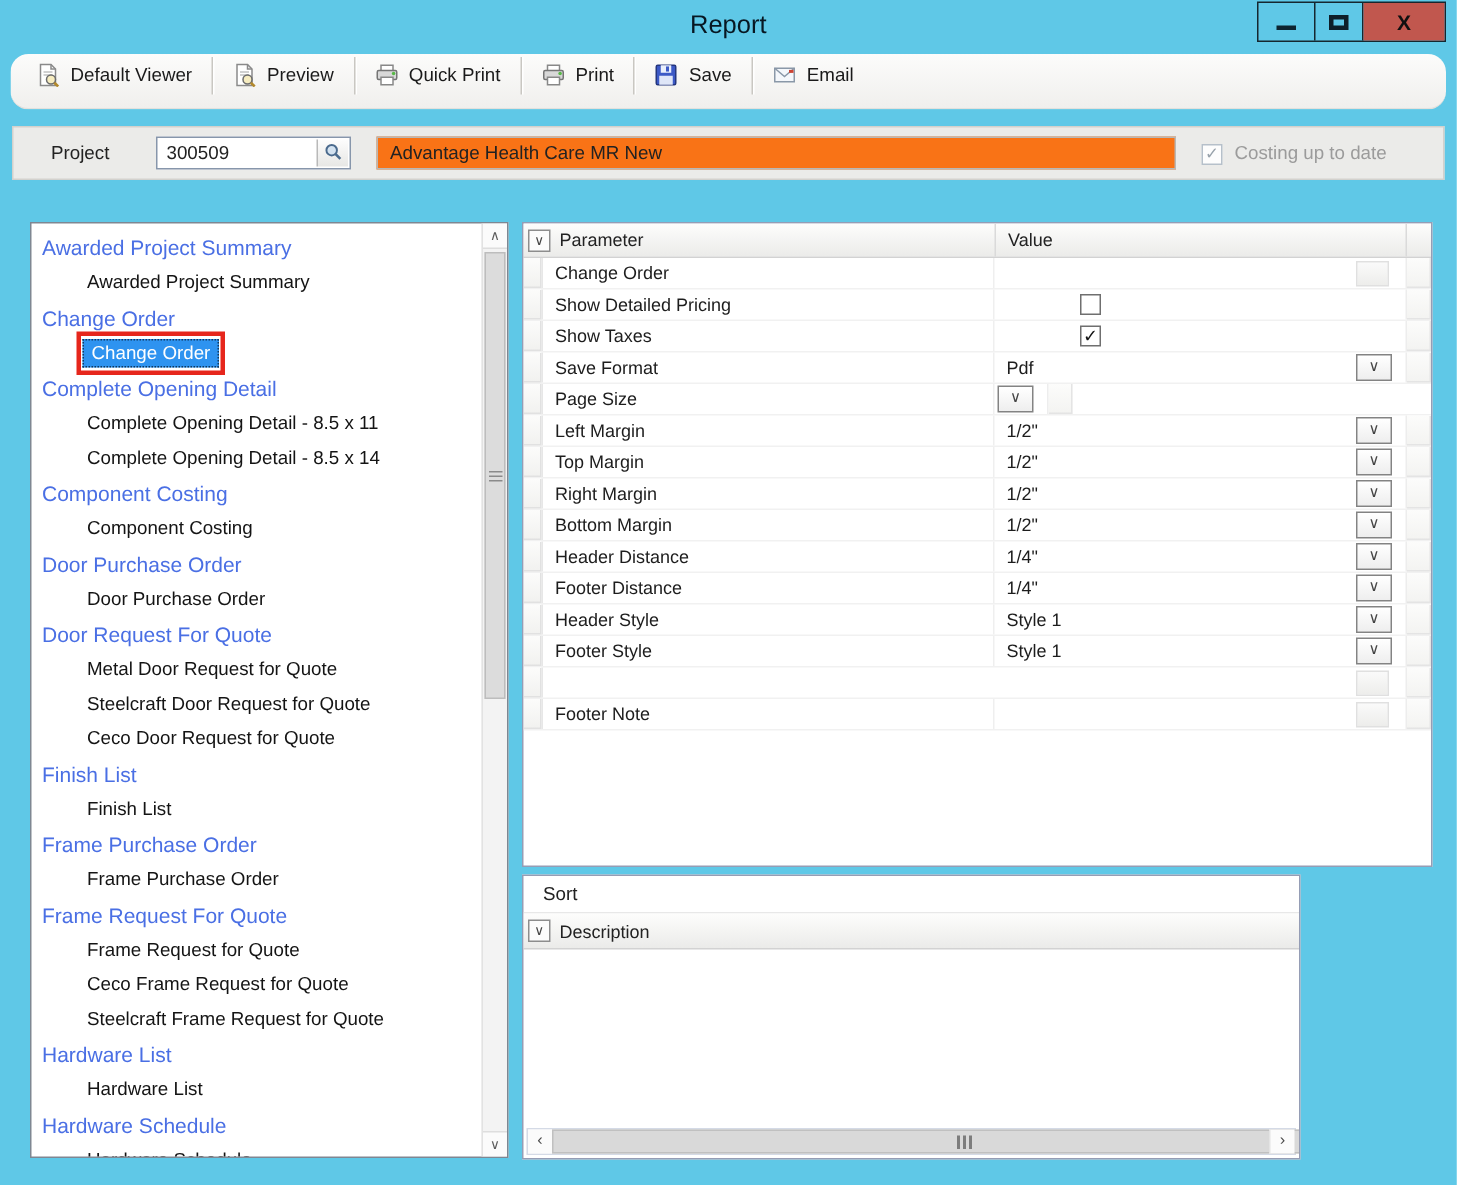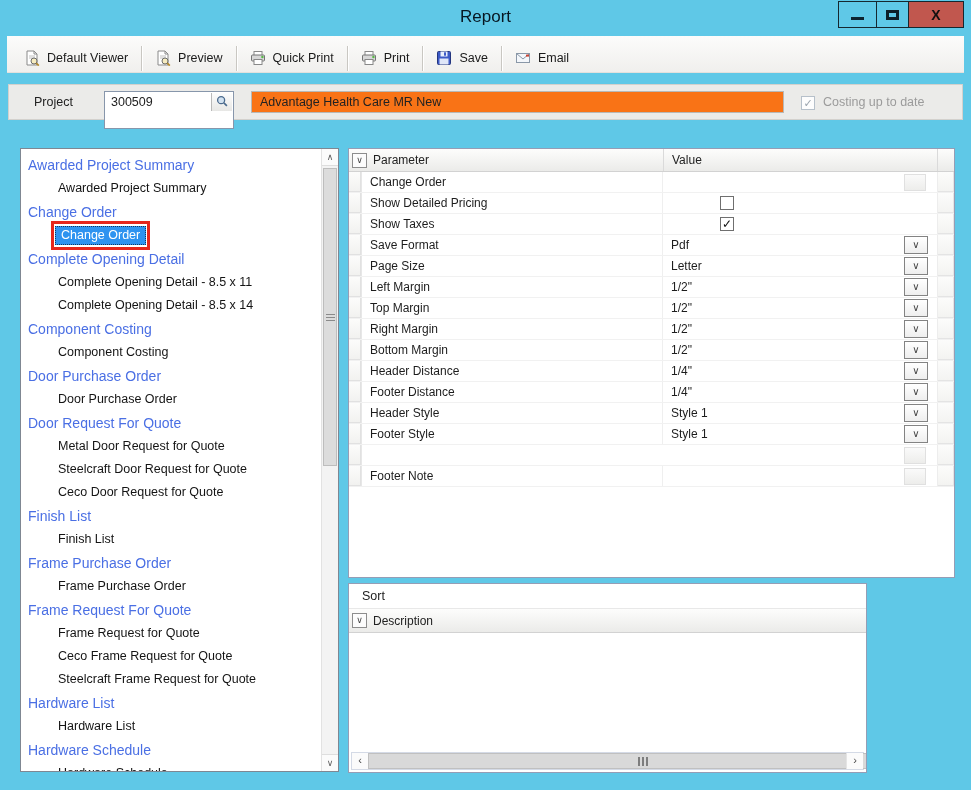--- a/index.html
+++ b/index.html
@@ -12,29 +12,29 @@
   .title-text{position:absolute;left:0;top:0;width:100%;height:31px;line-height:34px;text-align:center;font-size:17px;color:#071722;}
   .win-controls{position:absolute;left:838px;top:1px;width:126px;height:27px;display:flex;border:1px solid #15272f;background:#5fc8e7;}
   .wc-btn{display:flex;align-items:center;justify-content:center;height:100%;}
   .wc-min{width:38px;border-right:1px solid #15272f;}
   .wc-max{width:32px;border-right:1px solid #15272f;}
   .wc-close{flex:1;background:#c1574e;color:#101010;font-weight:bold;font-size:14px;}
   .glyph-min{width:13px;height:3px;background:#0d2general;background:#0d2430;margin-top:8px;}
   .glyph-max{width:13px;height:10px;border:3px solid #0d1f29;}
 
   
-  .toolbar{position:absolute;left:7px;top:36px;width:957px;height:37px;background:linear-gradient(#fcfcfb,#f0efed);border-bottom:1px solid #e3e1dd;display:flex;align-items:flex-end;padding-left:5px;}
+  .toolbar{position:absolute;left:7px;top:36px;width:957px;height:37px;background:linear-gradient(#fcfcfb,#f0efed);border-bottom:1px solid #e3e1dd;display:flex;align-items:flex-start;padding-left:5px;border-radius:12px;}
   .tb-btn{display:flex;align-items:center;gap:7px;padding:0 12px;height:28px;font-size:12.5px;color:#1a1a1a;cursor:default;}
   .tb-ico svg{display:block;}
   .tb-sep{width:1px;height:25px;background:#c9c7c2;box-shadow:1px 0 0 #ffffff;margin:0 1px;}
 
   
   .project-panel{position:absolute;left:8px;top:84px;width:955px;height:36px;background:#ebebe9;border:1px solid #d3d1cd;}
   .proj-label{position:absolute;left:25px;top:0;height:34px;line-height:34px;font-size:12.5px;color:#222;}
-  .proj-no{position:absolute;left:95px;top:6px;width:130px;height:38px;background:#fff;border:1px solid #8796ab;font-size:12.5px;color:#222;padding:3px 24px 0 6px;}
+  .proj-no{position:absolute;left:95px;top:6px;width:130px;height:22px;background:#fff;border:1px solid #8796ab;font-size:12.5px;color:#222;padding:3px 24px 0 6px;}
   .proj-lookup{position:absolute;right:1px;top:1px;width:21px;height:18px;background:linear-gradient(#fdfdfd,#e7e7e5);border-left:1px solid #b9b9b9;display:flex;align-items:center;justify-content:center;}
   .proj-desc{position:absolute;left:242px;top:6px;width:533px;height:22px;background:#f97316;border:1px solid #b8b8b6;font-size:12.5px;color:#222;padding:3px 0 0 8px;overflow:hidden;white-space:nowrap;}
   .proj-check{position:absolute;left:792px;top:11px;width:14px;height:14px;border:1px solid #b6c0ca;background:#fdfdfd;font-size:11px;line-height:12px;text-align:center;color:#98a2ab;}
   .proj-check-label{position:absolute;left:814px;top:0;height:34px;line-height:34px;font-size:12.5px;color:#9b9b9b;}
 
   
   .tree-panel{position:absolute;left:20px;top:148px;width:319px;height:624px;background:#fff;border:1px solid #7f8792;overflow:hidden;}
   .tree-list{position:absolute;left:0;top:0;right:17px;bottom:0;padding:4px 0 0 7px;overflow:hidden;}
   .tree-header{height:24px;line-height:24px;font-size:14px;color:#4a6fe4;white-space:nowrap;}
   .tree-child{height:23px;line-height:23px;font-size:12.5px;color:#141414;padding-left:30px;white-space:nowrap;}
@@ -277,23 +277,20 @@
             <div>Pdf</div>
           </div>
           <div class="c-dd">
             <div class="dd-btn">∨</div>
           </div>
           <div class="c-tail"></div>
         </div>
         <div class="p-row">
           <div class="c-rowhead"></div>
           <div class="c-name">Page Size</div>
-          <div class="c-value">
-            <div>Letter</div>
-          </div>
           <div class="c-dd">
             <div class="dd-btn">∨</div>
           </div>
           <div class="c-tail"></div>
         </div>
         <div class="p-row">
           <div class="c-rowhead"></div>
           <div class="c-name">Left Margin</div>
           <div class="c-value">
             <div>1/2"</div>

